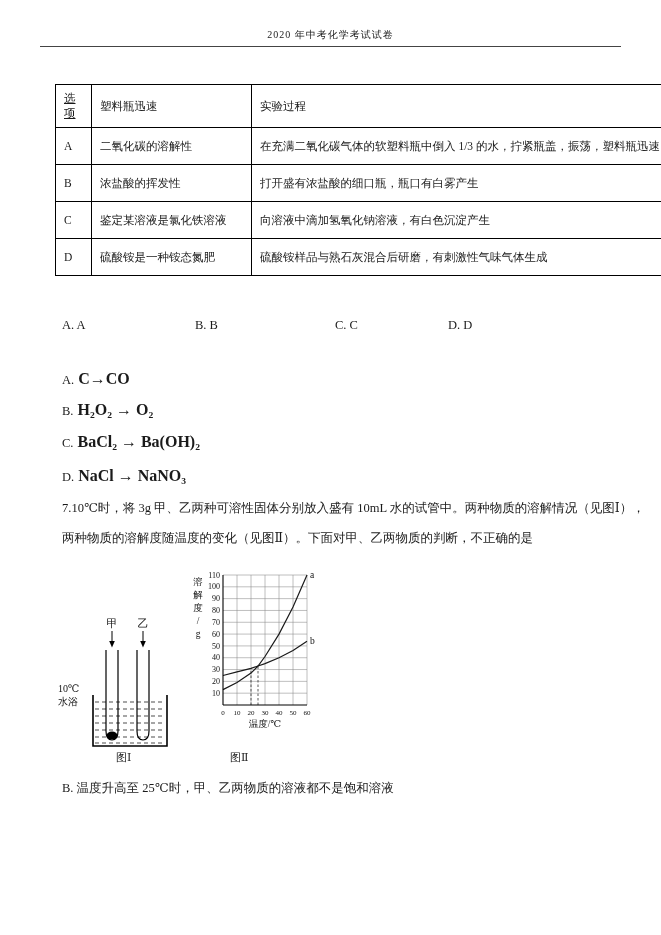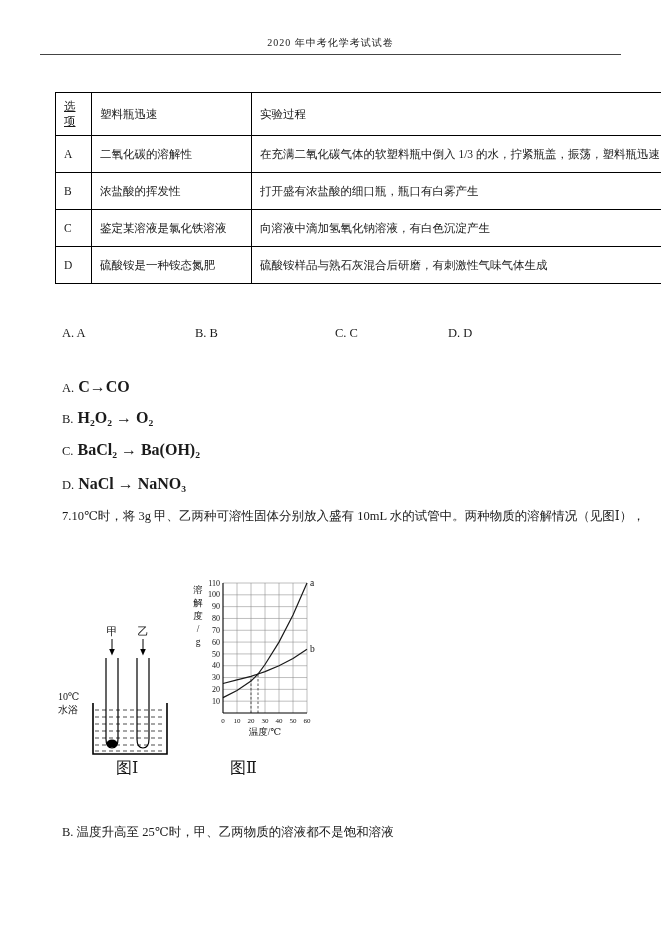--- a/index.html
+++ b/index.html
@@ -1,18 +1,18 @@
 <!DOCTYPE html>
 <html><head>
 <meta charset="utf-8">
 <style>
   * { margin:0; padding:0; box-sizing:border-box; }
   html,body { background:#fff; }
   .page {
-    position:relative; width:661px; height:837px; margin:8px auto;
+    position:relative; width:661px; height:837px; margin:0 auto;
     background:#ffffff; overflow:hidden;
     font-family:"Liberation Serif","DejaVu Serif",serif;
     color:#1a1a1a;
   }
   .doc-header {
     position:absolute; top:28px; left:0; width:100%;
     text-align:center; font-size:10px; letter-spacing:1px; color:#222;
   }
   .header-rule {
     position:absolute; top:46px; left:40px; width:581px;
@@ -28,21 +28,21 @@
   }
   table.exam-table th { height:30px; }
   table.exam-table td { height:37px; }
   .col-opt { width:36px;text-decoration:underline; }
   .col-content { width:160px; }
   .ans {
     position:absolute; top:318px; font-size:12.5px;
   }
   .textline { position:absolute; left:62px; font-size:12.5px; white-space:nowrap; }
   .q6opt .formula { font-weight:bold; margin-left:4px; font-size:16px; }
-  .caption { position:absolute; font-size:16px; }
+  .caption { position:absolute; font-size:11px; }
   .fig1-wrap { position:absolute; left:55px; top:613px; }
   .chart-wrap { position:absolute; left:185px; top:563px; }
   svg text { font-family:"Liberation Serif","DejaVu Serif",serif; fill:#111; }
   .ft { font-size:11px; }
   .fl { font-size:10px; }
 </style>
 </head>
 <body>
 
 <div class="page">
@@ -95,20 +95,21 @@
     <span>B.</span><span class="formula">H₂O₂ → O₂</span>
   </div>
   <div class="textline q6opt" style="top:433px">
     <span>C.</span><span class="formula">BaCl₂ → Ba(OH)₂</span>
   </div>
   <div class="textline q6opt" style="top:467px">
     <span>D.</span><span class="formula">NaCl → NaNO₃</span>
   </div>
 
   <div class="textline" style="top:500px">7.10℃时，将 3g 甲、乙两种可溶性固体分别放入盛有 10mL 水的试管中。两种物质的溶解情况（见图Ⅰ），</div>
+  <div class="textline" style="top:530px">两种物质的溶解度随温度的变化（见图Ⅱ）。下面对甲、乙两物质的判断，不正确的是</div>
 
   <div class="fig1-wrap">
     <svg width="130" height="142" viewBox="0 0 130 142">
       <text x="57" y="14" text-anchor="middle" class="ft">甲</text>
       <text x="88" y="14" text-anchor="middle" class="ft">乙</text>
       <g>
         <line x1="57" y1="18" x2="57" y2="29" stroke="#000" stroke-width="1"></line>
         <polygon points="54.2,28 59.8,28 57,34.5" fill="#000"></polygon>
       </g>
       <g>
@@ -181,16 +182,16 @@
         <text x="13" y="22" font-size="9.5" text-anchor="middle">溶</text>
         <text x="13" y="35" font-size="9.5" text-anchor="middle">解</text>
         <text x="13" y="48" font-size="9.5" text-anchor="middle">度</text>
         <text x="13" y="61" font-size="9.5" text-anchor="middle">/</text>
         <text x="13" y="74" font-size="9.5" text-anchor="middle">g</text>
       </svg></div>
 
   <div class="caption" style="left:116px; top:750px">图Ⅰ</div>
   <div class="caption" style="left:230px; top:750px">图Ⅱ</div>
 
-  <div class="textline" style="top:816px">B. 温度升高至 25℃时，甲、乙两物质的溶液都不是饱和溶液</div>
+  <div class="textline" style="top:780px">B. 温度升高至 25℃时，甲、乙两物质的溶液都不是饱和溶液</div>
   <div class="textline" style="top:846px">C. 甲物质对应的溶解度曲线为a</div>
 
 </div>
 
 </body></html>

